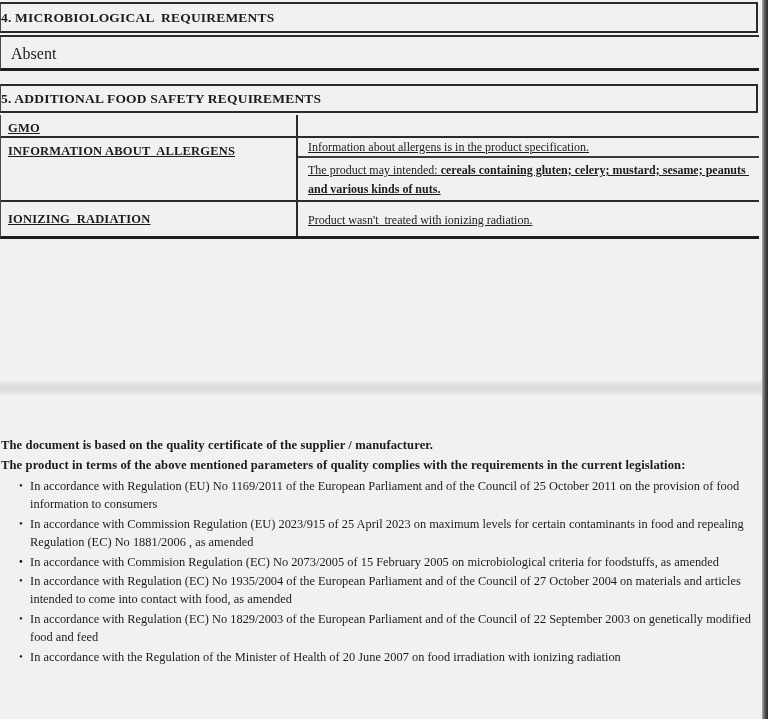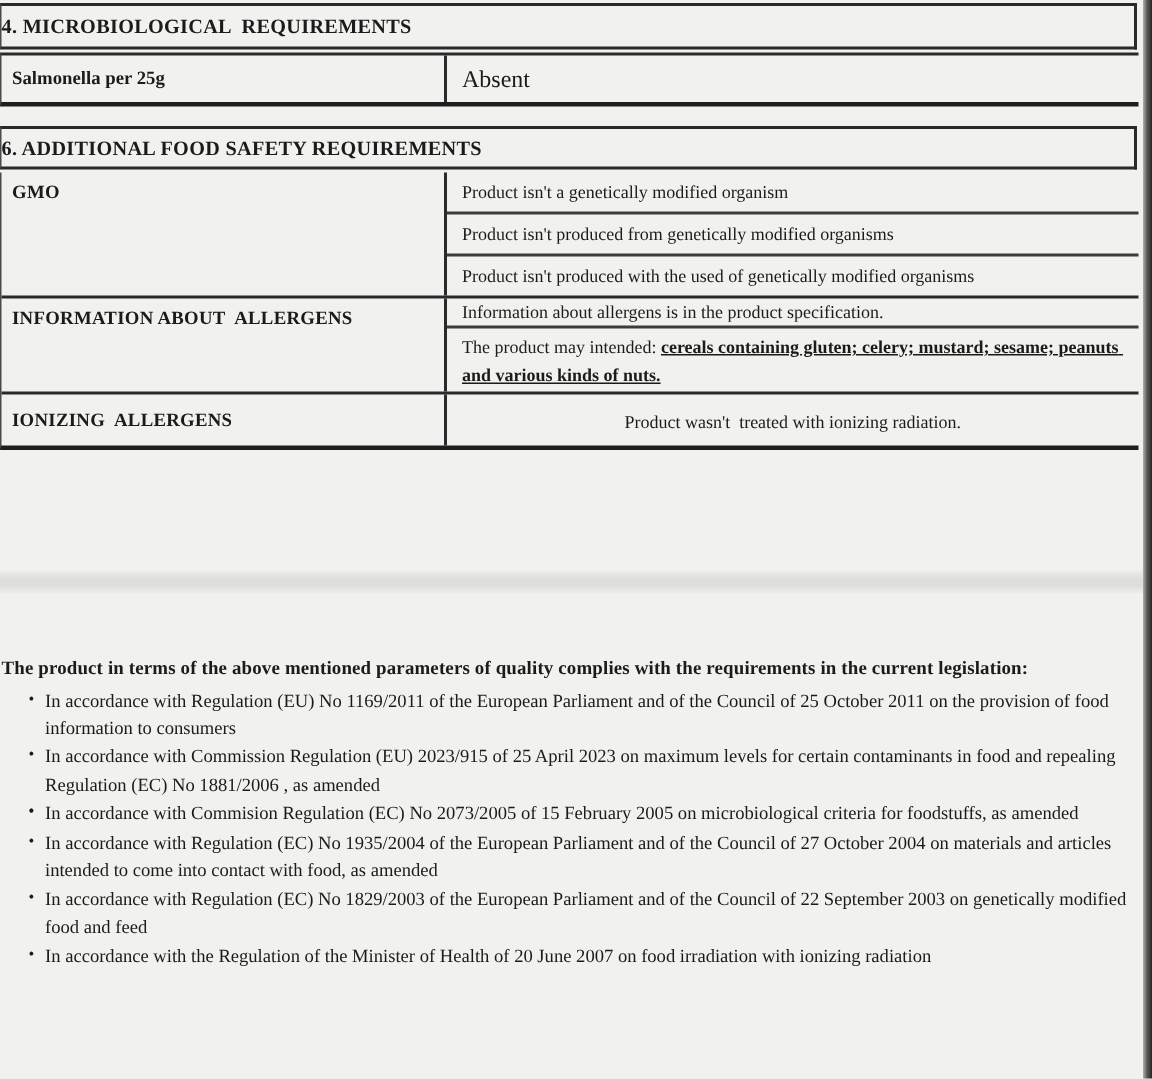--- a/index.html
+++ b/index.html
@@ -41,33 +41,33 @@
     padding:8px 8px 0 7px;font-weight:bold;font-size:12.5px;white-space:pre-wrap;
   }
   .cell-right{flex:1;padding:8px 10px 0;font-size:16px;white-space:pre-wrap;}
 
   
   .main-table{
     position:absolute;top:115px;left:0;width:759px;
     border-bottom:3.5px solid #1e1e1e;border-left:1.5px solid #4a4a4a;
     box-sizing:border-box;
   }
-  .group{display:flex;border-bottom:2px solid #2a2a2a;}
+  .group{display:flex;border-bottom:2px solid #2a2a2a;text-decoration:underline;}
   .group:last-child{border-bottom:none;}
   .g-left{
     width:297px;box-sizing:border-box;border-right:2px solid #2a2a2a;
     padding:6px 6px 0 7px;font-weight:bold;font-size:12.5px;
     letter-spacing:.2px;white-space:pre-wrap;
   }
   .g-right{flex:1;display:flex;flex-direction:column;}
   .vrow{border-bottom:2px solid #3c3c3c;padding:6px 10px 5px;font-size:12px;line-height:15px;white-space:pre-wrap;}
   .g-right .vrow:last-child{border-bottom:none;}
   .vrow.slim{padding:2px 10px 1px;}
   .vrow.tall{padding:3px 10px 2px;line-height:18.5px;}
-  .vrow.pad{padding:11px 10px 8px;text-align:center;}
+  .vrow.pad{padding:11px 10px 8px;}
   .g-left.pad{padding-top:10px;}
   .emph{font-weight:bold;text-decoration:underline;}
 
   
   .band{
     position:absolute;top:380px;left:0;width:762px;height:16px;
     background:linear-gradient(to bottom,#efefed 0%,#dededd 35%,#dededd 65%,#efefed 100%);
   }
 
   
@@ -80,59 +80,54 @@
 </head>
 <body>
 
 <div class="page">
 
   <div class="sec-header hdr4">
     <span>4. MICROBIOLOGICAL  REQUIREMENTS</span>
   </div>
 
   <div class="row-table">
-    <div class="cell-left">Salmonella per 25g</div>
     <div class="cell-right">Absent</div>
   </div>
 
   <div class="sec-header hdr5">
-    <span>6. ADDITIONAL FOOD SAFETY REQUIREMENTS</span>
+    <span>5. ADDITIONAL FOOD SAFETY REQUIREMENTS</span>
   </div>
 
   <div class="main-table">
 
     <div class="group">
       <div class="g-left">GMO</div>
-      <div class="g-right">
-        <div class="vrow">Product isn't a genetically modified organism</div>
-        <div class="vrow">Product isn't produced from genetically modified organisms</div>
-        <div class="vrow">Product isn't produced with the used of genetically modified organisms</div>
-      </div>
     </div>
 
     <div class="group">
       <div class="g-left">INFORMATION ABOUT  ALLERGENS</div>
       <div class="g-right">
         <div class="vrow slim">Information about allergens is in the product specification.</div>
         <div class="vrow tall"><span>The product may intended: </span><span class="emph">cereals containing gluten; celery; mustard; sesame; peanuts and various kinds of nuts.</span></div>
       </div>
     </div>
 
     <div class="group">
-      <div class="g-left pad">IONIZING  ALLERGENS</div>
+      <div class="g-left pad">IONIZING  RADIATION</div>
       <div class="g-right">
         <div class="vrow pad">Product wasn't  treated with ionizing radiation.</div>
       </div>
     </div>
 
   </div>
 
   <div class="band"></div>
 
   <div class="footer">
+    <div class="intro">The document is based on the quality certificate of the supplier / manufacturer.</div>
     <div class="intro">The product in terms of the above mentioned parameters of quality complies with the requirements in the current legislation:</div>
     <div class="bullets">
       <div class="bullet"><span class="dot">•</span><span>In accordance with Regulation (EU) No 1169/2011 of the European Parliament and of the Council of 25 October 2011 on the provision of food information to consumers</span></div>
       <div class="bullet"><span class="dot">•</span><span>In accordance with Commission Regulation (EU) 2023/915 of 25 April 2023 on maximum levels for certain contaminants in food and repealing Regulation (EC) No 1881/2006 , as amended</span></div>
       <div class="bullet"><span class="dot">•</span></div>
       <div class="bullet"><span class="dot">•</span><span>In accordance with Commision Regulation (EC) No 2073/2005 of 15 February 2005 on microbiological criteria for foodstuffs, as amended</span></div>
       <div class="bullet"><span class="dot">•</span><span>In accordance with Regulation (EC) No 1935/2004 of the European Parliament and of the Council of 27 October 2004 on materials and articles intended to come into contact with food, as amended</span></div>
       <div class="bullet"><span class="dot">•</span><span>In accordance with Regulation (EC) No 1829/2003 of the European Parliament and of the Council of 22 September 2003 on genetically modified food and feed</span></div>
       <div class="bullet"><span class="dot">•</span><span>In accordance with the Regulation of the Minister of Health of 20 June 2007 on food irradiation with ionizing radiation</span></div>
     </div>

